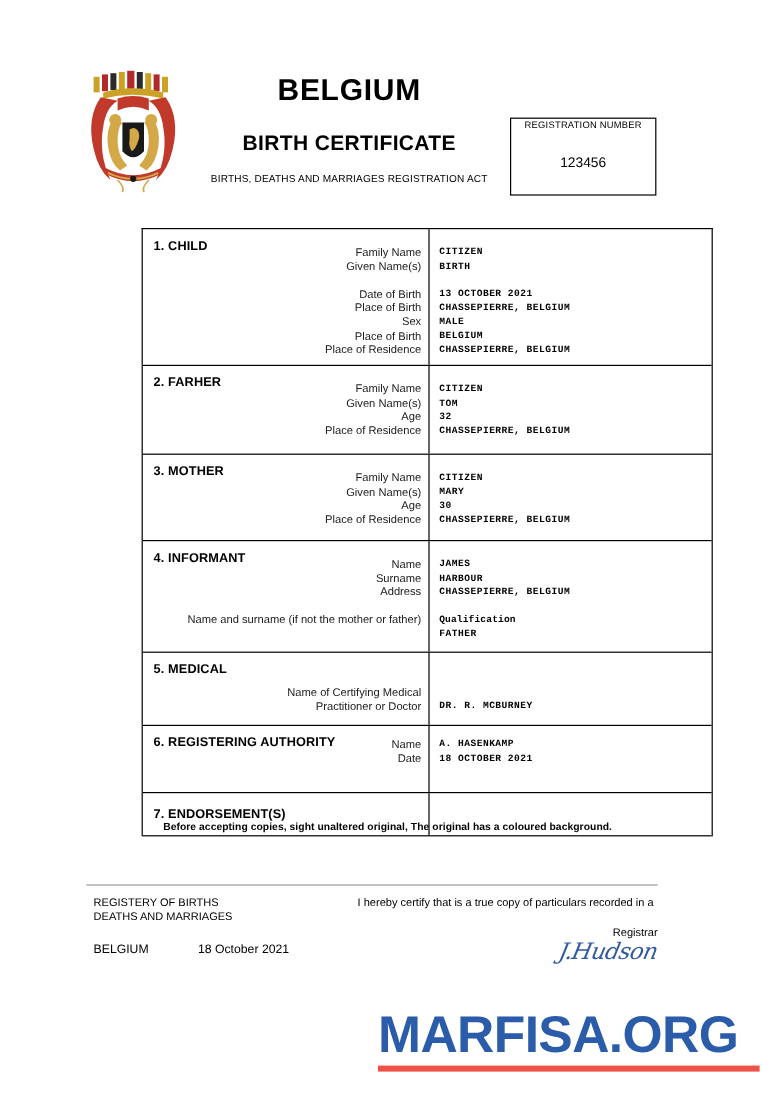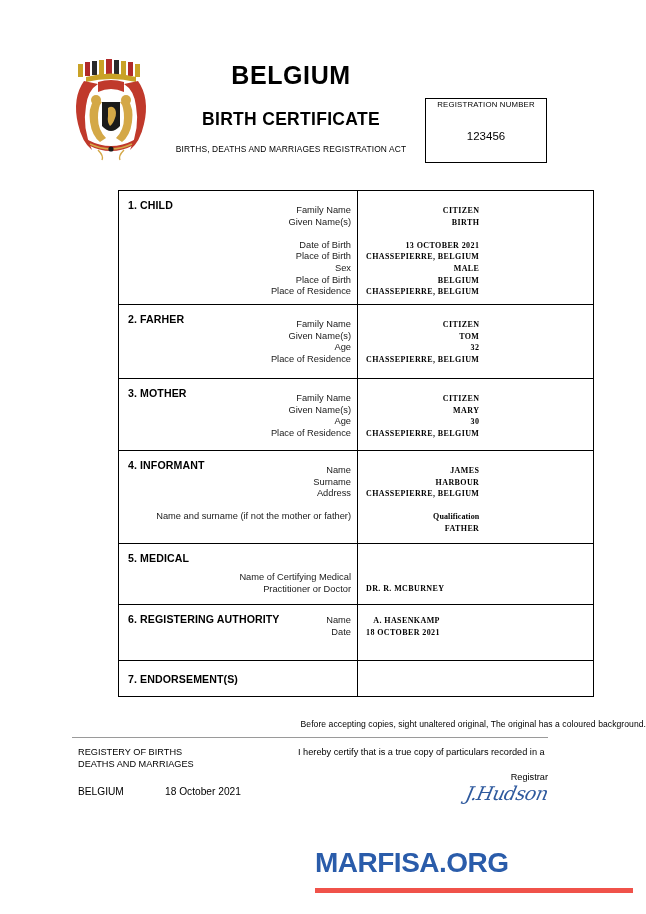--- a/index.html
+++ b/index.html
@@ -113,41 +113,40 @@
   .label-line {
     font-size: 9.3px;
     line-height: 11.6px;
     color: #1a1a1a;
     white-space: nowrap;
   }
   .label-gap { height: 11.6px; }
   .values {
     position: absolute;
     left: 8px;
-    font-family: Liberation Serif, serif;
-    font-weight: bold;
-    text-align: right;
+    font-family: Liberation Mono, monospace;
+    font-weight: bold;
   }
   .value-line {
     font-size: 8px;
     line-height: 11.6px;
     letter-spacing: 0.4px;
     white-space: nowrap;
   }
   .value-line.mixed { letter-spacing: 0.1px; }
   .value-gap { height: 11.6px; }
 
   
   #notice {
     position: absolute;
-    left: 0; top: 719px;
+    left: 0; top: 684px;
     width: 646px;
-    text-align: right;
+    text-align: center;
     font-size: 8.6px;
-    font-weight: normal;
+    font-weight: bold;
     letter-spacing: 0.05px;
   }
   #footer-rule {
     position: absolute;
     left: 72px; top: 737px;
     width: 476px; height: 1px;
     background: #9a9a9a;
   }
   #registry-block {
     position: absolute;
@@ -190,21 +189,21 @@
     font-size: 10.2px;
   }
 
   
   #watermark {
     position: absolute;
     left: 315px; top: 840px;
     width: 320px;
   }
   #watermark-text {
-    font-size: 28px;
+    font-size: 43px;
     font-weight: bold;
     color: #2a5caa;
     letter-spacing: -0.5px;
     line-height: 46px;
     text-align: left;
   }
   #watermark-underline {
     margin-top: 2px;
     width: 318px; height: 5px;
     background: #f0524a;

